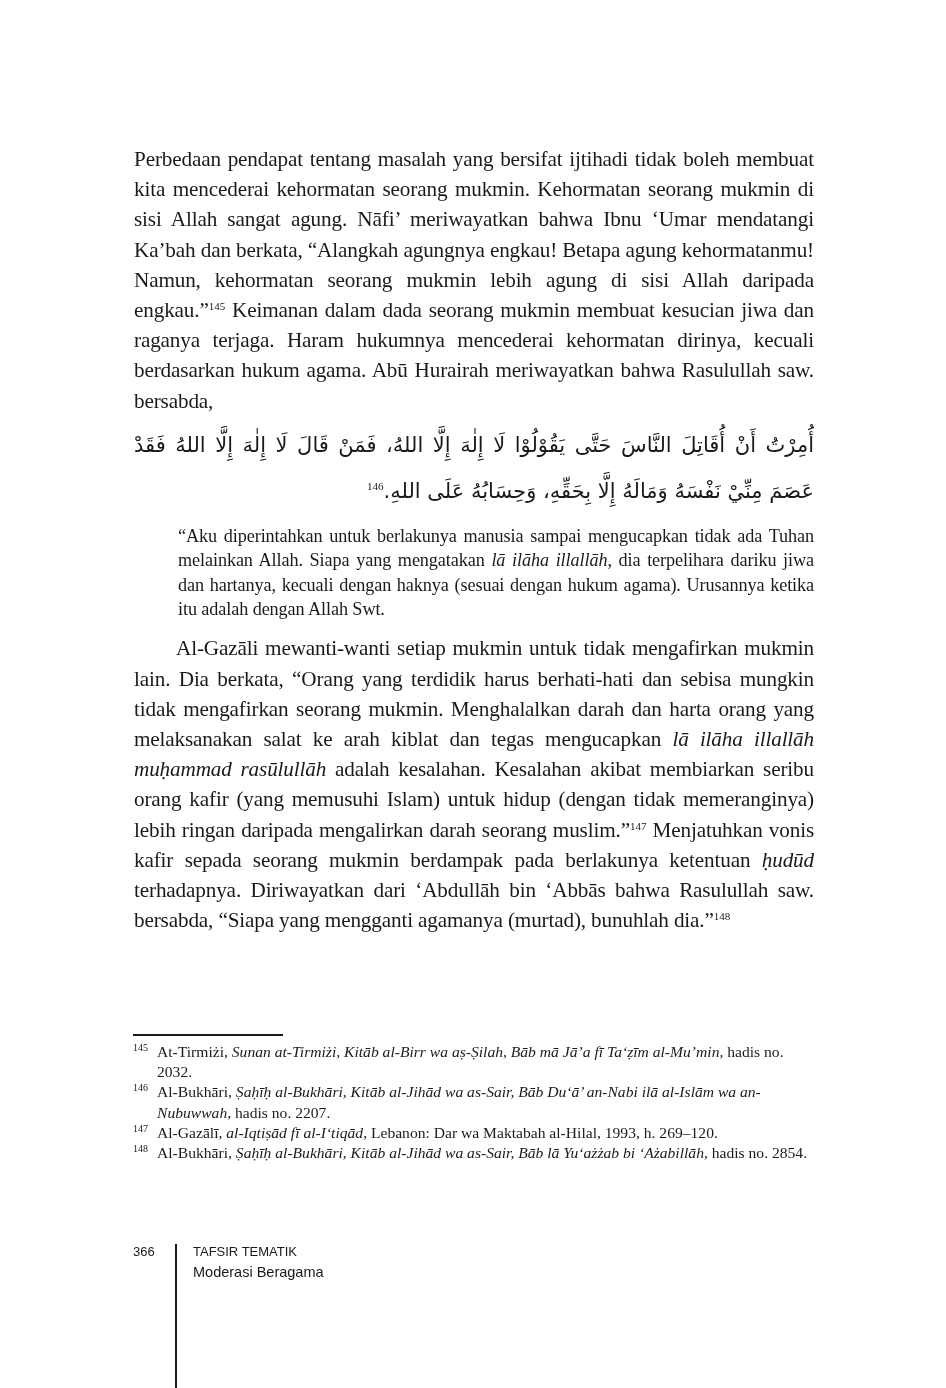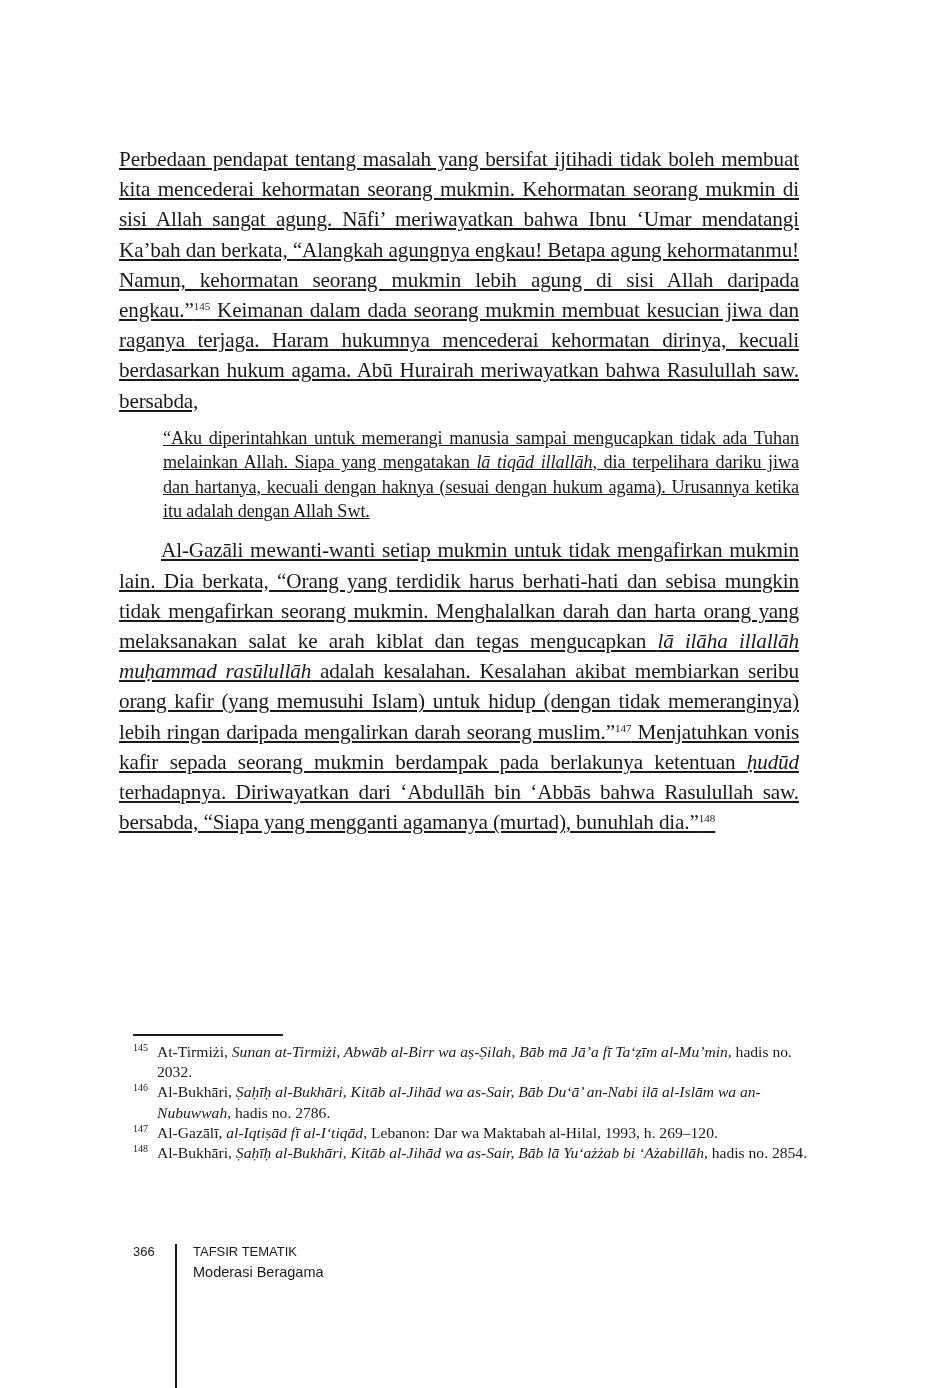--- a/index.html
+++ b/index.html
@@ -10,24 +10,23 @@
     body {
       width: 946px;
       height: 1388px;
       position: relative;
       overflow: hidden;
       color: #1a1a1a;
       font-family: "Liberation Serif", "DejaVu Serif", serif;
     }
     .page {
       position: absolute;
-      left: 119px;
+      left: 134px;
       top: 144px;
       width: 680px;
-      text-decoration: underline;
     }
     .para {
       font-size: 21.2px;
       line-height: 30.2px;
       text-align: justify;
       margin: 0;
       letter-spacing: -0.15px;
     }
     .para.indent {
       text-indent: 42px;
@@ -135,32 +134,33 @@
       white-space: nowrap;
     }
   </style>
 </head>
 <body>
 
 <div class="page">
 
   <p class="para"><span>Perbedaan pendapat tentang masalah yang bersifat ijtihadi tidak boleh membuat kita mencederai kehormatan seorang mukmin. Kehormatan seorang mukmin di sisi Allah sangat agung. Nāfi’ meriwayatkan bahwa Ibnu ‘Umar mendatangi Ka’bah dan berkata, “Alangkah agungnya engkau! Betapa agung kehormatanmu! Namun, kehormatan seorang mukmin lebih agung di sisi Allah daripada engkau.”</span><sup class="fn">145</sup><span> Keimanan dalam dada seorang mukmin membuat kesucian jiwa dan raganya terjaga. Haram hukumnya mencederai kehormatan dirinya, kecuali berdasarkan hukum agama. Abū Hurairah meriwayatkan bahwa Rasulullah saw. bersabda,</span></p>
 
+  <p class="arabic" lang="ar"><span>أُمِرْتُ أَنْ أُقَاتِلَ النَّاسَ حَتَّى يَقُوْلُوْا لَا إِلٰهَ إِلَّا اللهُ، فَمَنْ قَالَ لَا إِلٰهَ إِلَّا اللهُ فَقَدْ عَصَمَ مِنِّيْ نَفْسَهُ وَمَالَهُ إِلَّا بِحَقِّهِ، وَحِسَابُهُ عَلَى اللهِ.</span><sup class="fn">146</sup></p>
 
-  <p class="quote"><span>“Aku diperintahkan untuk memerangi manusia sampai mengucapkan tidak ada Tuhan melainkan Allah. Siapa yang mengatakan </span><em>lā tiqād illallāh</em><span>, dia terpelihara dariku jiwa dan hartanya, kecuali dengan haknya (sesuai dengan hukum agama). Urusannya ketika itu adalah dengan Allah Swt.</span></p>
+  <p class="quote"><span>“Aku diperintahkan untuk berlakunya manusia sampai mengucapkan tidak ada Tuhan melainkan Allah. Siapa yang mengatakan </span><em>lā ilāha illallāh</em><span>, dia terpelihara dariku jiwa dan hartanya, kecuali dengan haknya (sesuai dengan hukum agama). Urusannya ketika itu adalah dengan Allah Swt.</span></p>
 
   <p class="para indent gap-after-quote"><span>Al-Gazāli mewanti-wanti setiap mukmin untuk tidak mengafirkan mukmin lain. Dia berkata, “Orang yang terdidik harus berhati-hati dan sebisa mungkin tidak mengafirkan seorang mukmin. Menghalalkan darah dan harta orang yang melaksanakan salat ke arah kiblat dan tegas mengucapkan </span><em>lā ilāha illallāh muḥammad rasūlullāh</em><span> adalah kesalahan. Kesalahan akibat membiarkan seribu orang kafir (yang memusuhi Islam) untuk hidup (dengan tidak memeranginya) lebih ringan daripada mengalirkan darah seorang muslim.”</span><sup class="fn">147</sup><span> Menjatuhkan vonis kafir sepada seorang mukmin berdampak pada berlakunya ketentuan </span><em>ḥudūd</em><span> terhadapnya. Diriwayatkan dari ‘Abdullāh bin ‘Abbās bahwa Rasulullah saw. bersabda, “Siapa yang mengganti agamanya (murtad), bunuhlah dia.”</span><sup class="fn">148</sup></p>
 
 </div>
 
 <div class="fn-rule"></div>
 
 <div class="footnotes">
-  <p class="footnote"><span class="fn-num">145</span><span>At-Tirmiżi, </span><em>Sunan at-Tirmiżi, Abwāb al-Birr wa aṣ-Ṣilah, Bāb mā Jā’a fī Ta‘ẓīm al-Mu’min,</em><span> hadis no. 2032.</span></p>
-  <p class="footnote"><span class="fn-num">146</span><span>Al-Bukhāri, </span><em>Ṣaḥīḥ al-Bukhāri, Kitāb al-Jihād wa as-Sair, Bāb Du‘ā’ an-Nabi ilā al-Islām wa an-Nubuwwah</em><span>, hadis no. 2786.</span></p>
+  <p class="footnote"><span class="fn-num">145</span><span>At-Tirmiżi, </span><em>Sunan at-Tirmiżi, Kitāb al-Birr wa aṣ-Ṣilah, Bāb mā Jā’a fī Ta‘ẓīm al-Mu’min,</em><span> hadis no. 2032.</span></p>
+  <p class="footnote"><span class="fn-num">146</span><span>Al-Bukhāri, </span><em>Ṣaḥīḥ al-Bukhāri, Kitāb al-Jihād wa as-Sair, Bāb Du‘ā’ an-Nabi ilā al-Islām wa an-Nubuwwah</em><span>, hadis no. 2207.</span></p>
   <p class="footnote"><span class="fn-num">147</span><span>Al-Gazālī, </span><em>al-Iqtiṣād fī al-I‘tiqād</em><span>, Lebanon: Dar wa Maktabah al-Hilal, 1993, h. 269–120.</span></p>
   <p class="footnote"><span class="fn-num">148</span><span>Al-Bukhāri, </span><em>Ṣaḥīḥ al-Bukhāri, Kitāb al-Jihād wa as-Sair, Bāb lā Yu‘ażżab bi ‘Ażabillāh</em><span>, hadis no. 2854.</span></p>
 </div>
 
 <div class="footer-rule"></div>
 
 <div class="footer">
   <span class="page-number">366</span>
   <span class="book-title">TAFSIR TEMATIK</span>
   <span class="book-subtitle">Moderasi Beragama</span>

